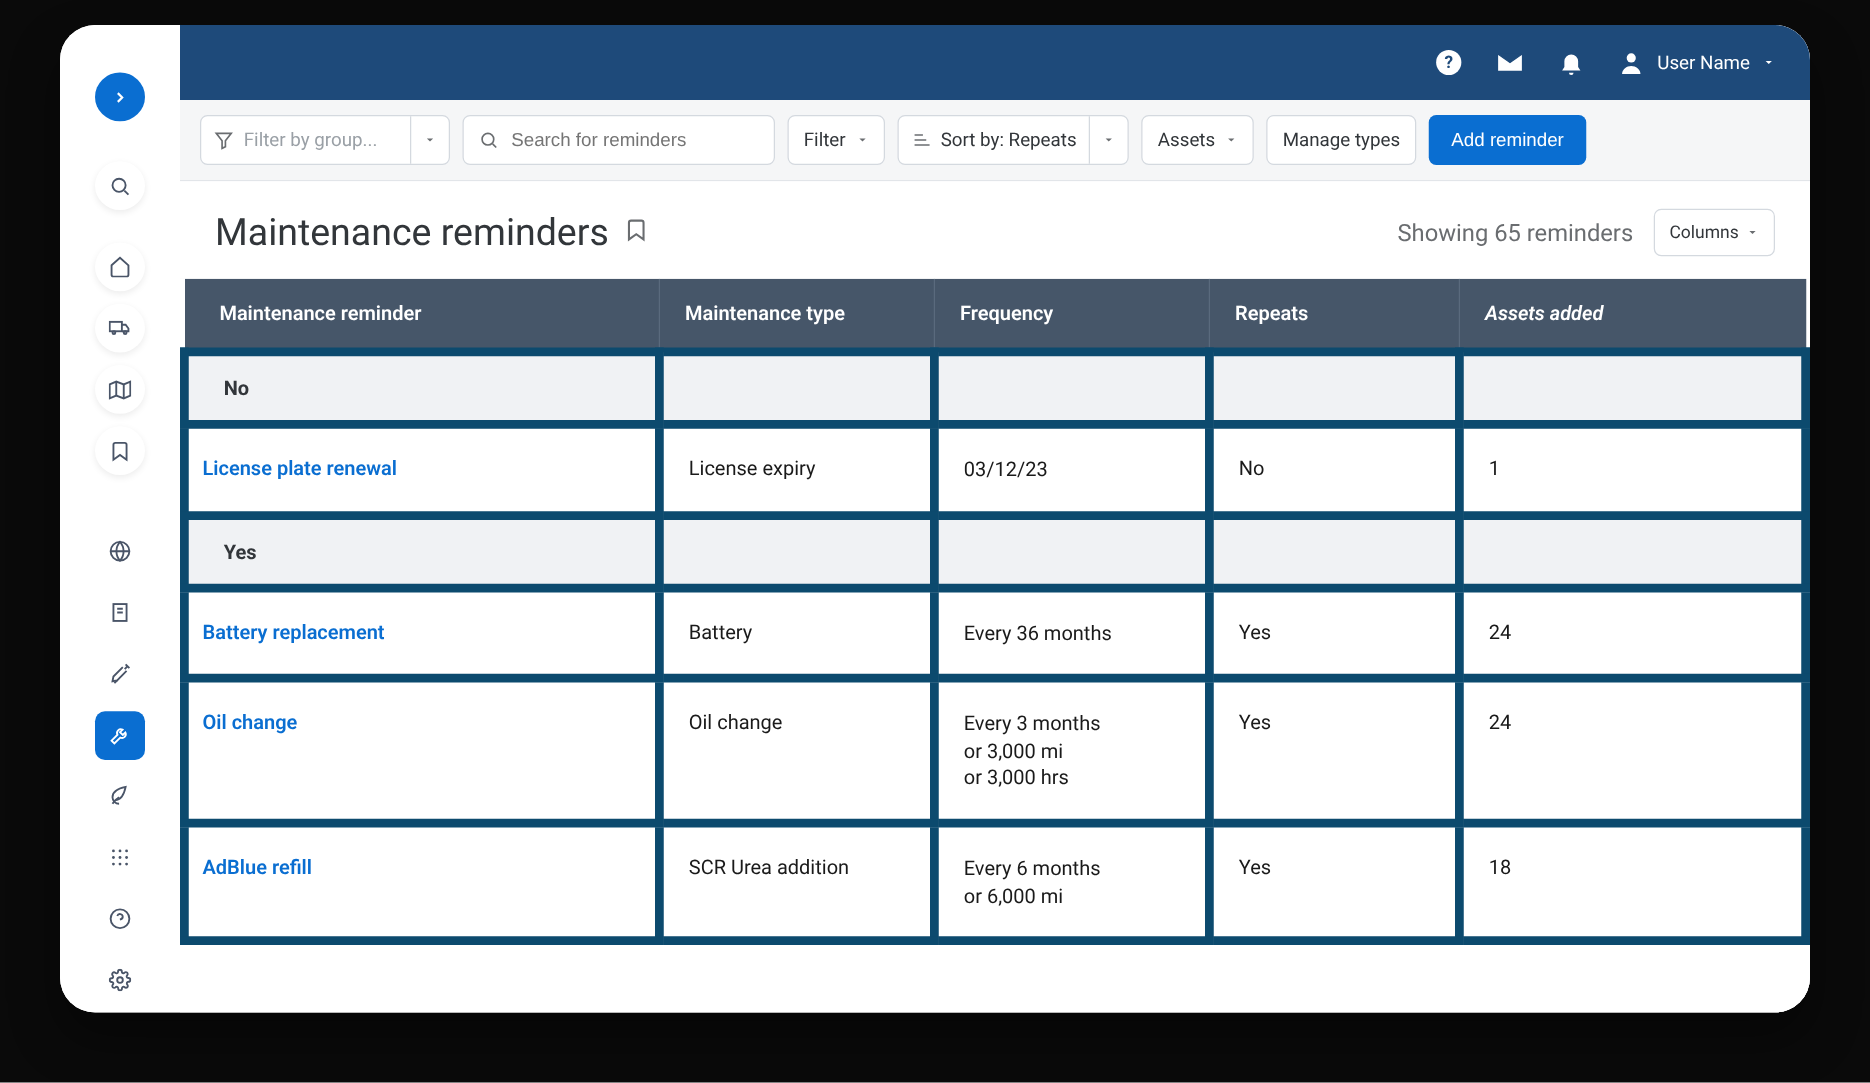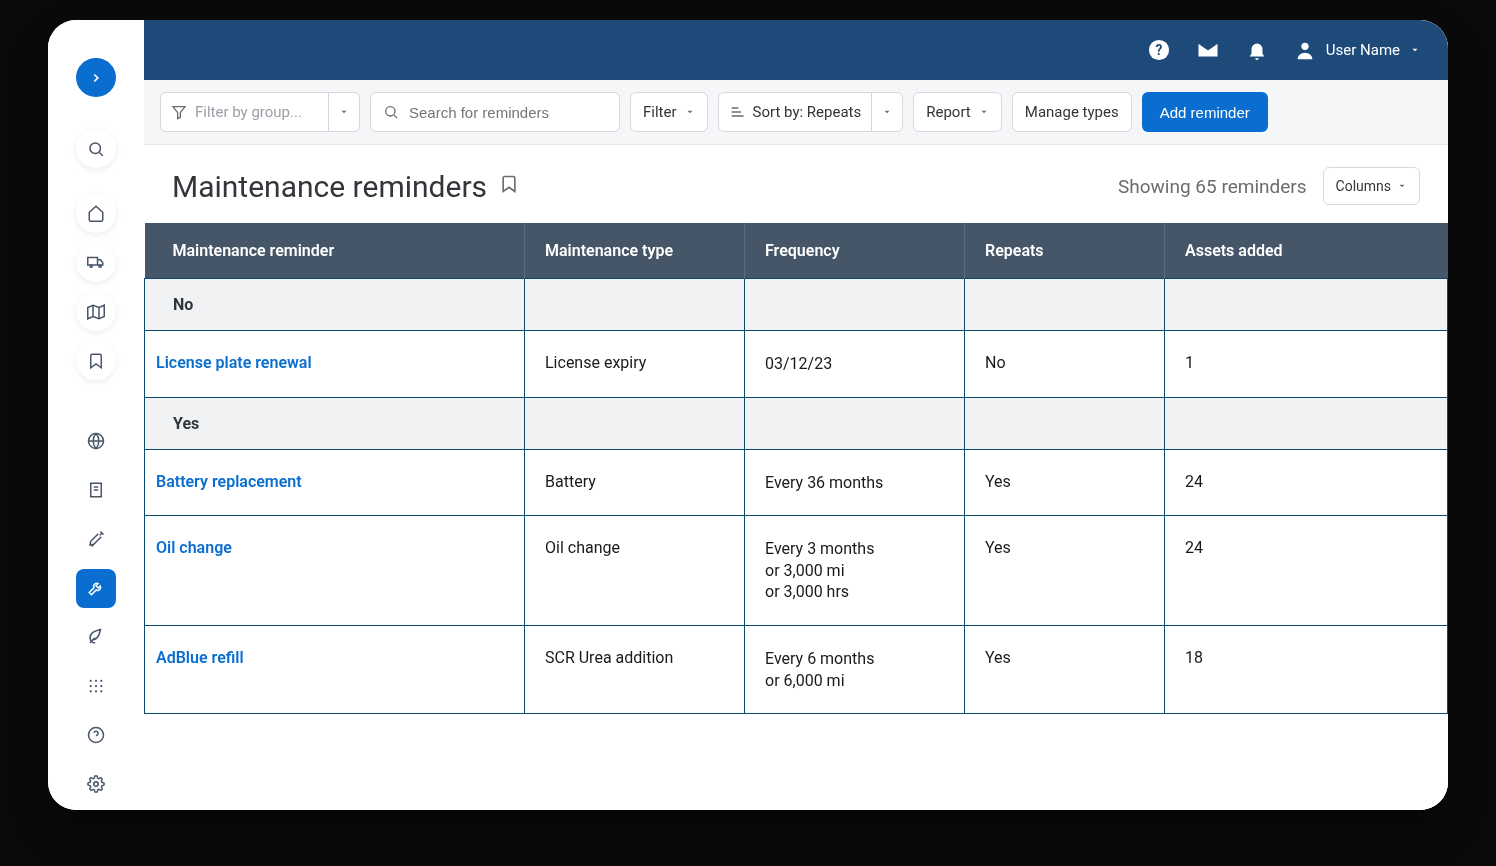--- a/index.html
+++ b/index.html
@@ -152,25 +152,25 @@
   table { width:100%; border-collapse:collapse; }
   thead th {
     background:#465669;
     color:#fff;
     text-align:left;
     font-weight:600;
     font-size:16px;
     padding:18px 20px;
     border-right:1px solid #5a6a7d;
   }
-  thead th:last-child { border-right:none; }
+  thead th:last-child { border-right:none;font-style:italic; }
   thead th:first-child { padding-left:28px; }
   tbody td {
     padding:22px 20px;
-    border:1px solid #0c4a6e;
+    border:7px solid #0c4a6e;
     font-size:16px;
     color:#1a1a1a;
     vertical-align:top;
   }
   tbody td:first-child { padding-left:11px; }
   .group-row td {
     background:#f0f2f4;
     font-weight:700;
     color:#32363a;
     padding:16px 20px;
@@ -357,21 +357,21 @@
             </svg>
           <span>Sort by: Repeats</span>
         </div>
         <div class="divider"></div>
         <div class="part"><svg width="10" height="10" viewBox="0 0 24 24" fill="#6a6d70">
               <path d="M6 9l6 6 6-6"></path>
             </svg></div>
       </div>
 
       <div class="ctrl">
-        <span>Report</span>
+        <span>Assets</span>
         <svg class="caret" width="10" height="10" viewBox="0 0 24 24" fill="#6a6d70">
             <path d="M6 9l6 6 6-6"></path>
           </svg>
       </div>
 
       <div class="ctrl">
         <span>Manage types</span>
       </div>
 
       <button class="btn-primary">

